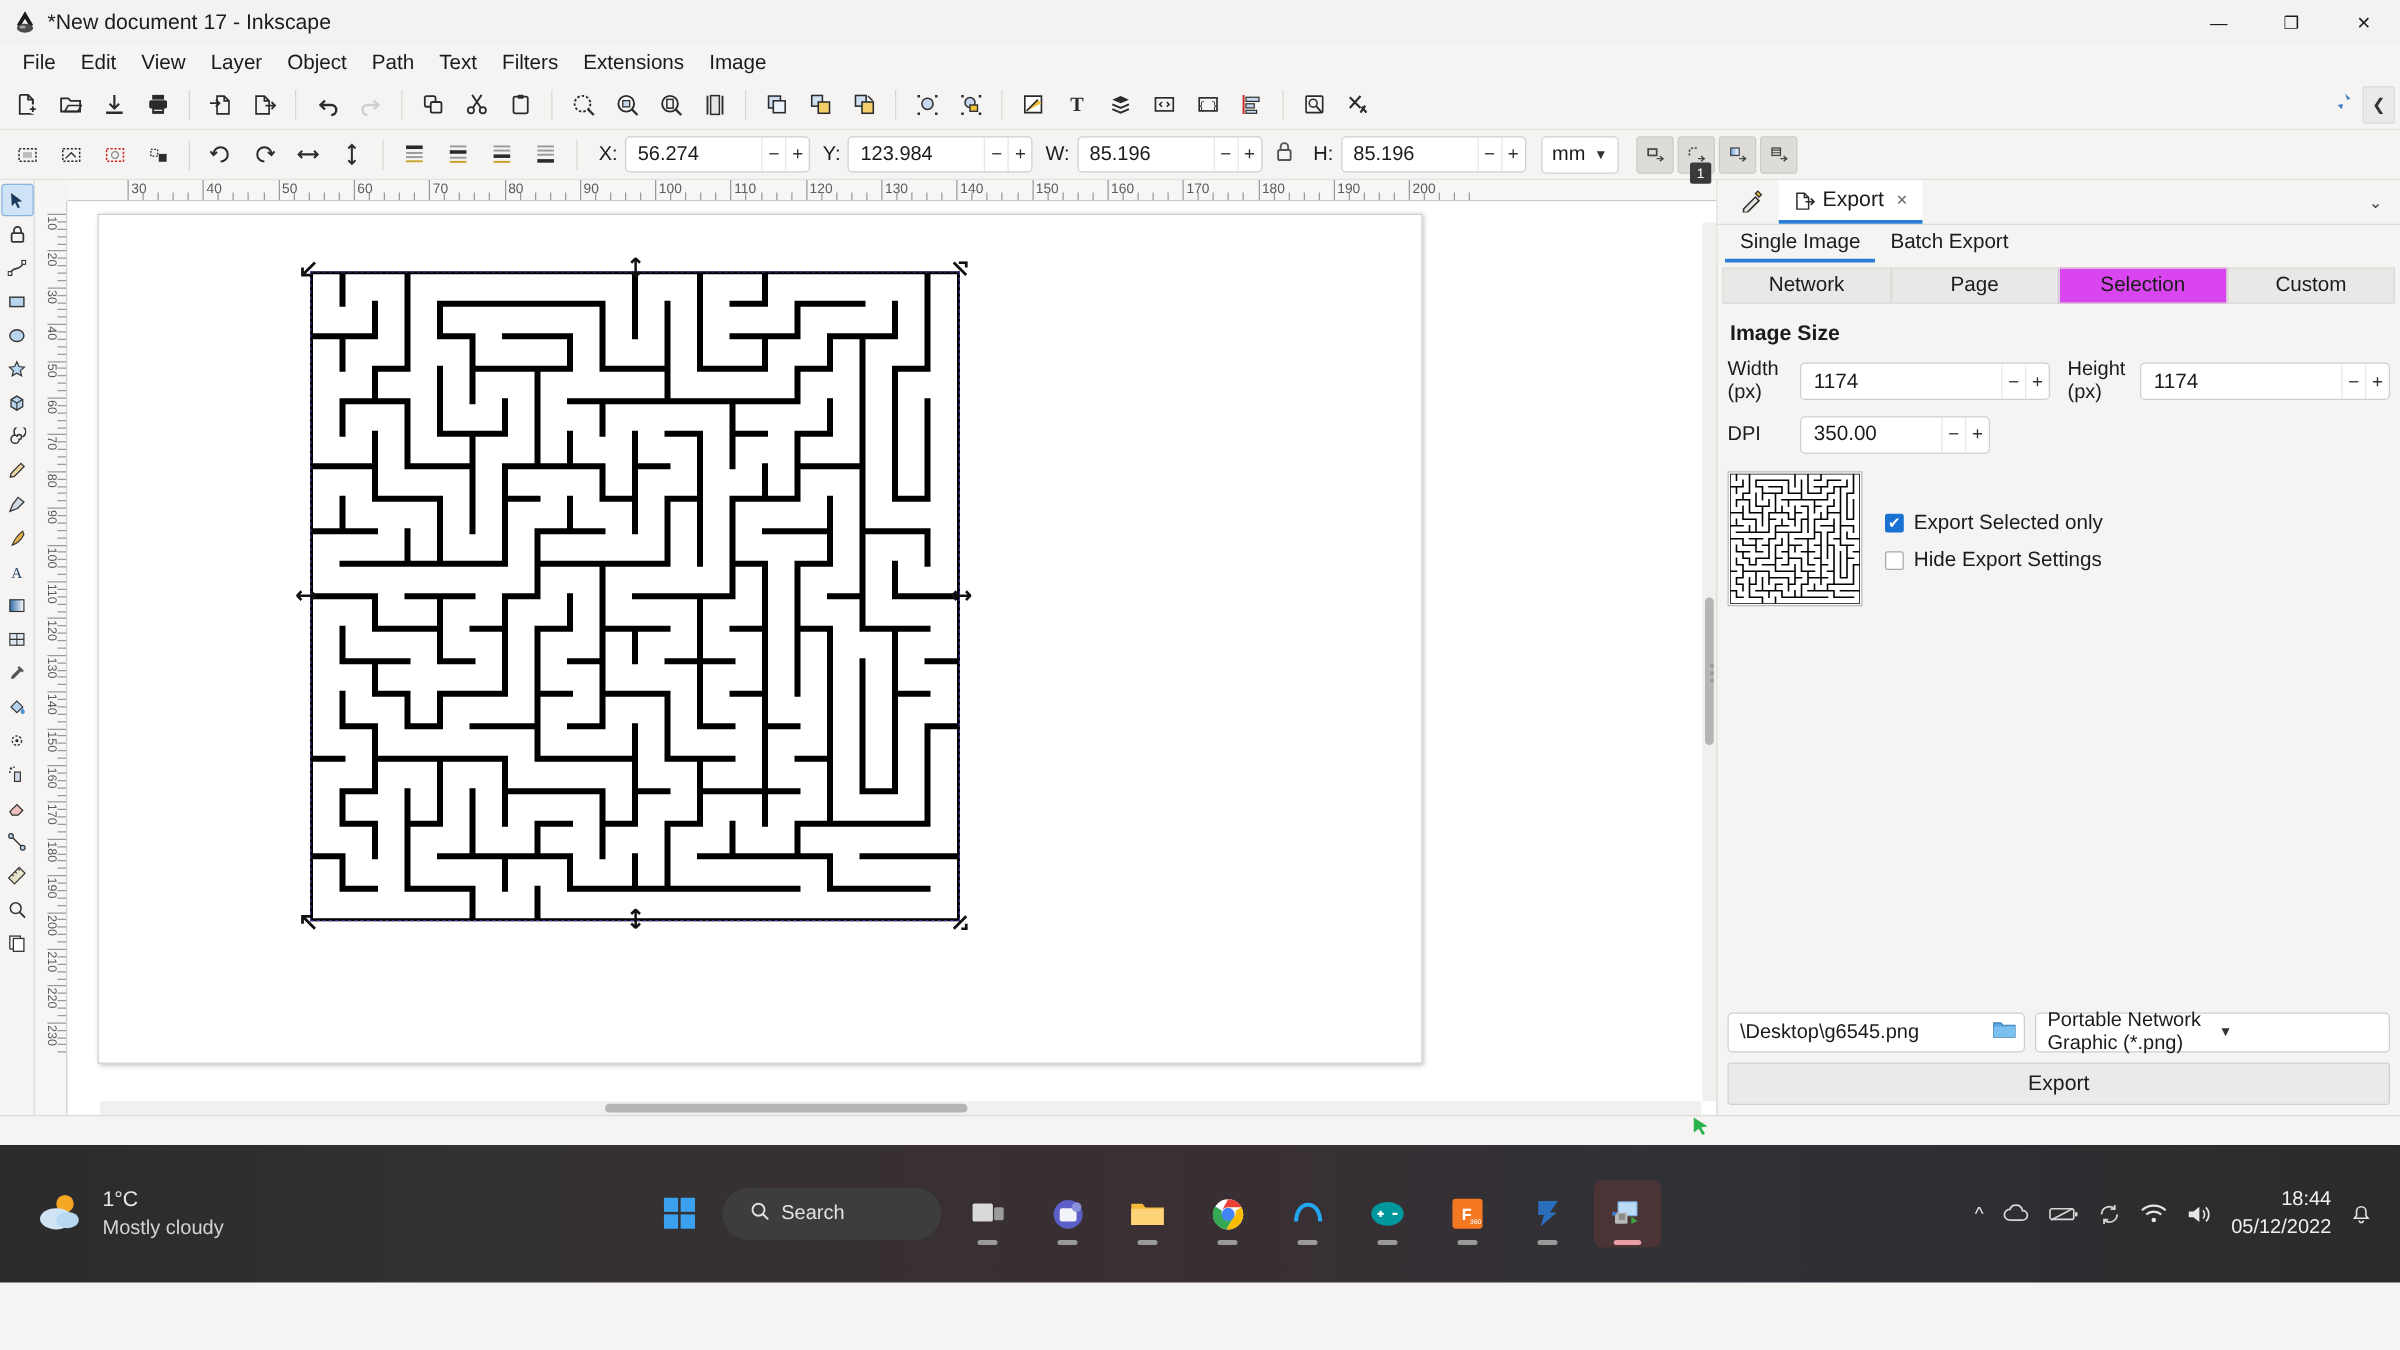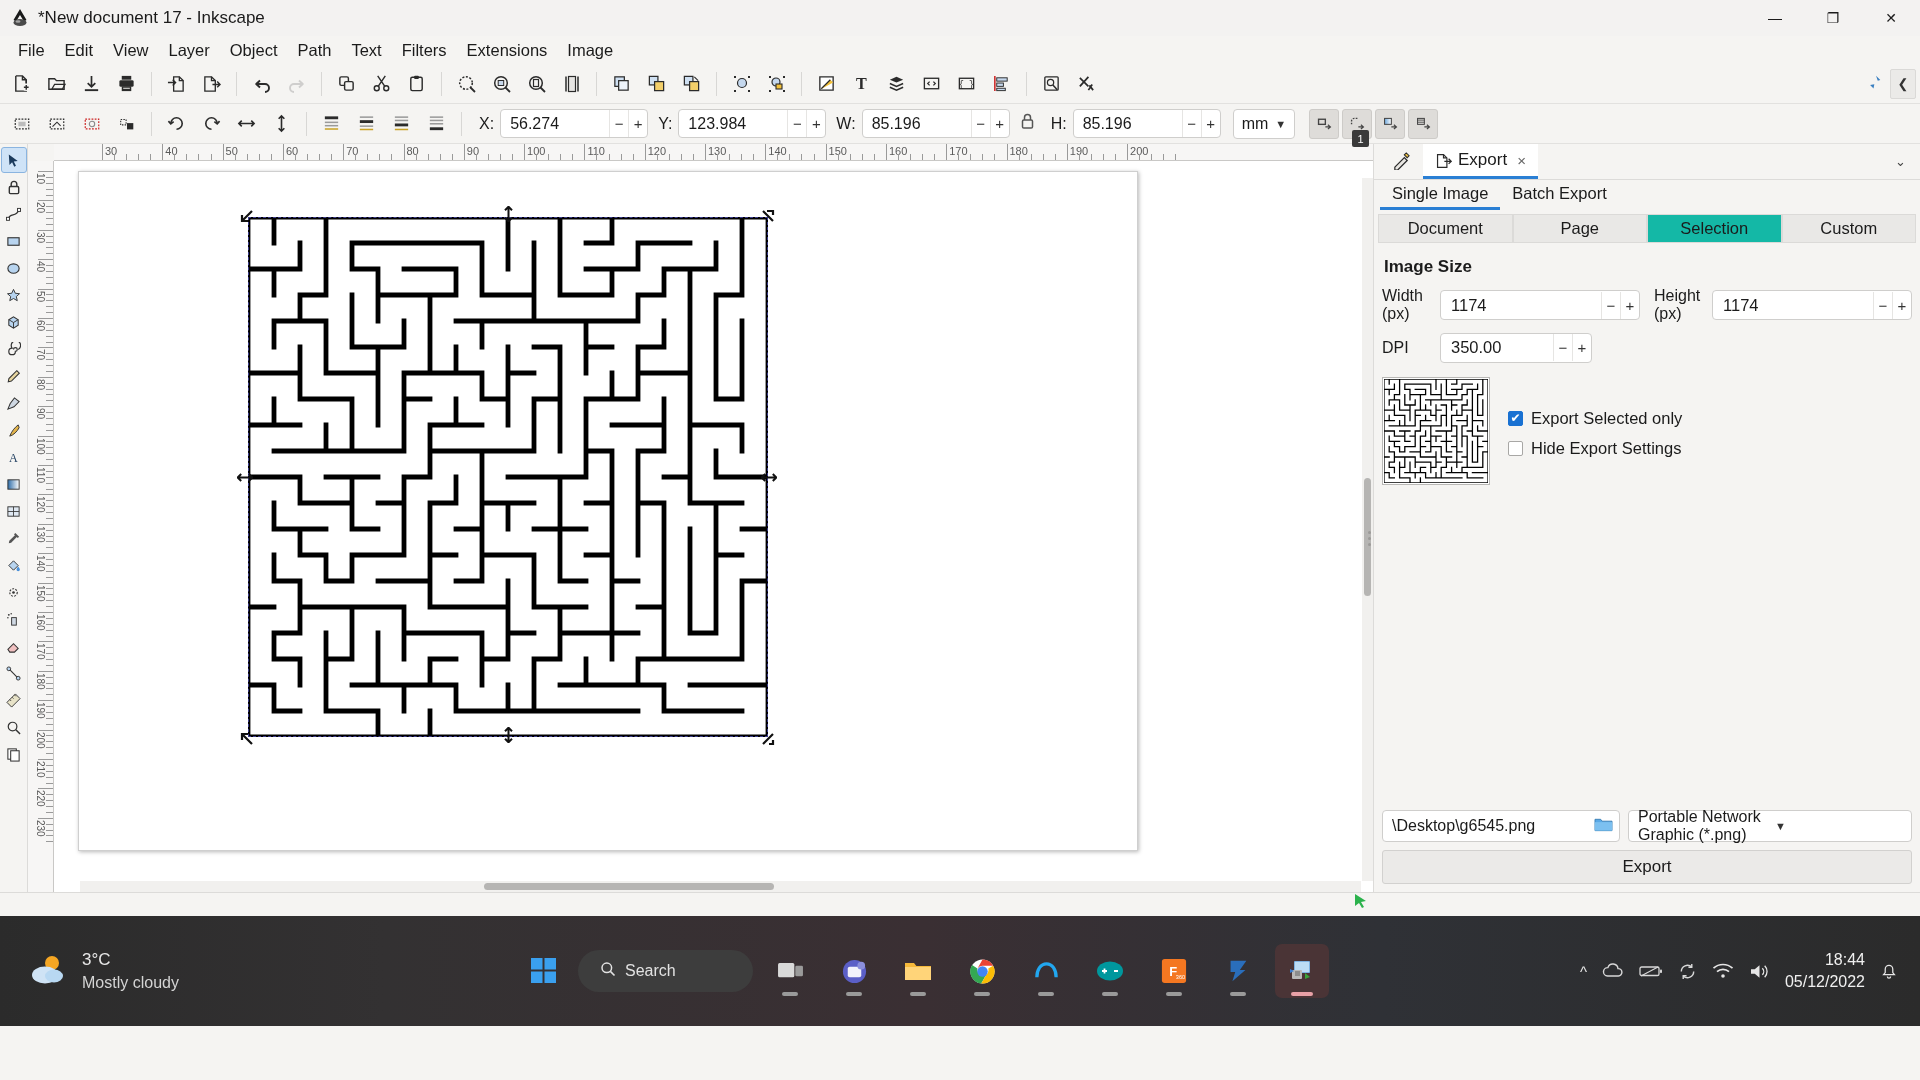--- a/index.html
+++ b/index.html
@@ -169,21 +169,21 @@
     font-size: 16.5px; color: #1b1b1b; padding: 0 12px;
     display: flex; align-items: center; border-bottom: 3px solid transparent;
   }
   .subtab.sel { border-bottom-color: #2a7fd4; }
   .seg-row { display: flex; padding: 4px 4px 0 4px; gap: 0; }
   .seg {
     flex: 1; height: 29px; display: flex; align-items: center; justify-content: center;
     font-size: 16.5px; color: #1b1b1b; background: #e9e8e6;
     border: 1px solid #dbdad8;
   }
-  .seg.sel { background: #14b8a6; }
+  .seg.sel { background: #d946ef; }
   .sect-title { font-size: 17px; font-weight: bold; color: #1b1b1b; padding: 14px 0 10px 10px; }
   .size-grid { display: flex; align-items: center; padding: 0 8px; gap: 6px; }
   .sz-lbl { font-size: 16px; color: #1b1b1b; line-height: 1.15; width: 52px; }
   .num-field {
     display: flex; align-items: center; height: 30px; background: #fff;
     border: 1px solid #cfcecc; border-radius: 4px; flex: 1;
   }
   .num-field input {
     border: none; outline: none; background: transparent; flex: 1;
     font-size: 16.5px; font-family: "Liberation Sans", sans-serif;
@@ -1151,21 +1151,21 @@
       </div>
       <div class="dock-collapse">⌄</div>
     </div>
 
     <div class="subtabs">
       <div class="subtab sel">Single Image</div>
       <div class="subtab">Batch Export</div>
     </div>
 
     <div class="seg-row">
-      <div class="seg">Document</div>
+      <div class="seg">Network</div>
       <div class="seg">Page</div>
       <div class="seg sel">Selection</div>
       <div class="seg">Custom</div>
     </div>
 
     <div class="sect-title">Image Size</div>
 
     <div class="size-grid">
       <div class="sz-lbl">
         <div>Width</div>
@@ -1251,21 +1251,21 @@
   <div class="taskbar">
     <div class="weather">
       <span>
         <svg width="42" height="34" viewBox="0 0 42 34">
           <circle cx="24" cy="11" r="7" fill="#f5a623"></circle>
           <ellipse cx="17" cy="23" rx="13" ry="8.5" fill="#cfe3f5"></ellipse>
           <ellipse cx="26" cy="24" rx="9" ry="6.5" fill="#b8d8f2"></ellipse>
         </svg>
       </span>
       <div class="weather-txt">
-        <div class="t">3°C</div>
+        <div class="t">1°C</div>
         <div class="d">Mostly cloudy</div>
       </div>
     </div>
 
     <div class="tb-center">
       <div class="start-btn">
         <svg width="26" height="26" viewBox="0 0 26 26">
           <rect x="0" y="0" width="11.5" height="11.5" fill="#3aa0ef"></rect>
           <rect x="13.5" y="0" width="11.5" height="11.5" fill="#3aa0ef"></rect>
           <rect x="0" y="13.5" width="11.5" height="11.5" fill="#3aa0ef"></rect>

